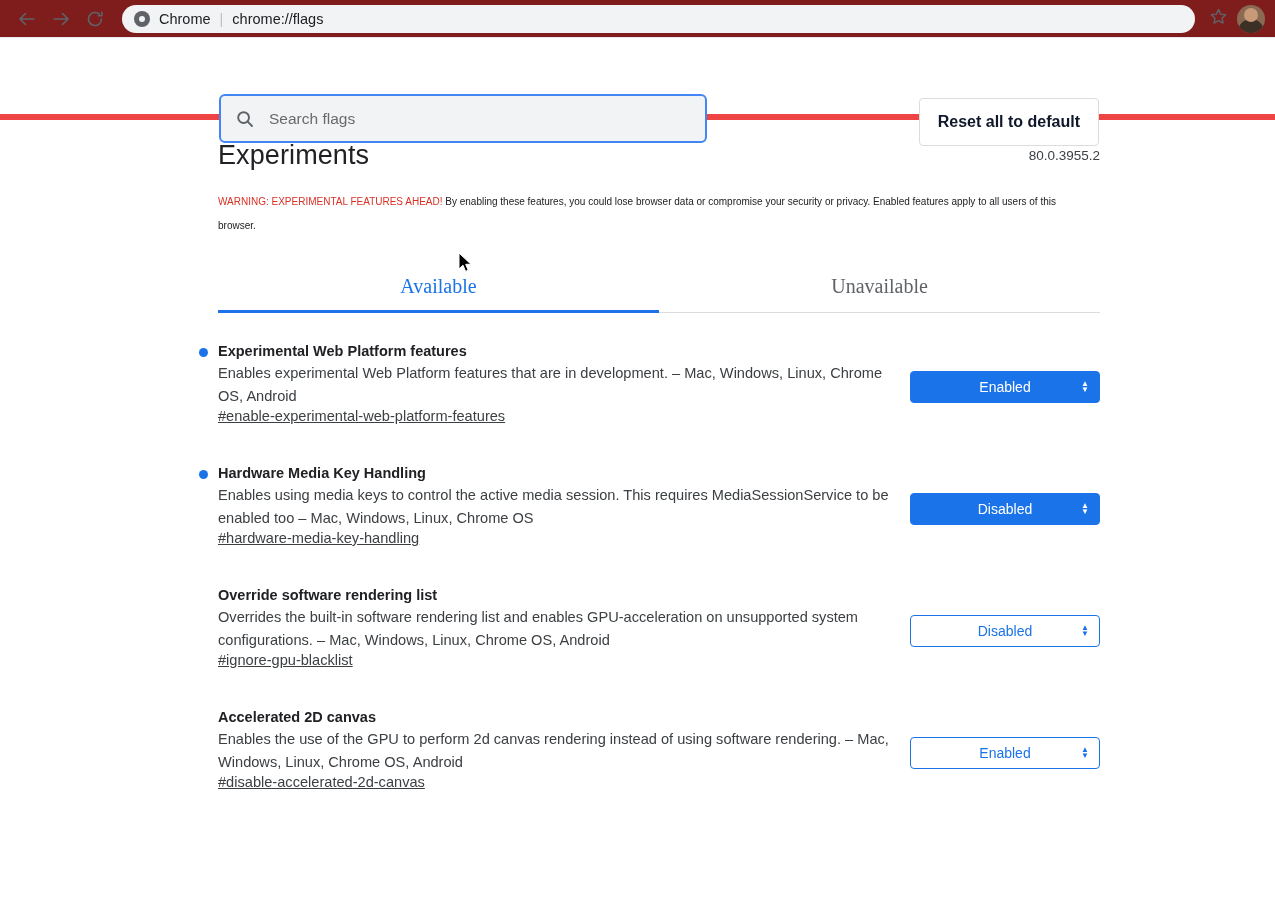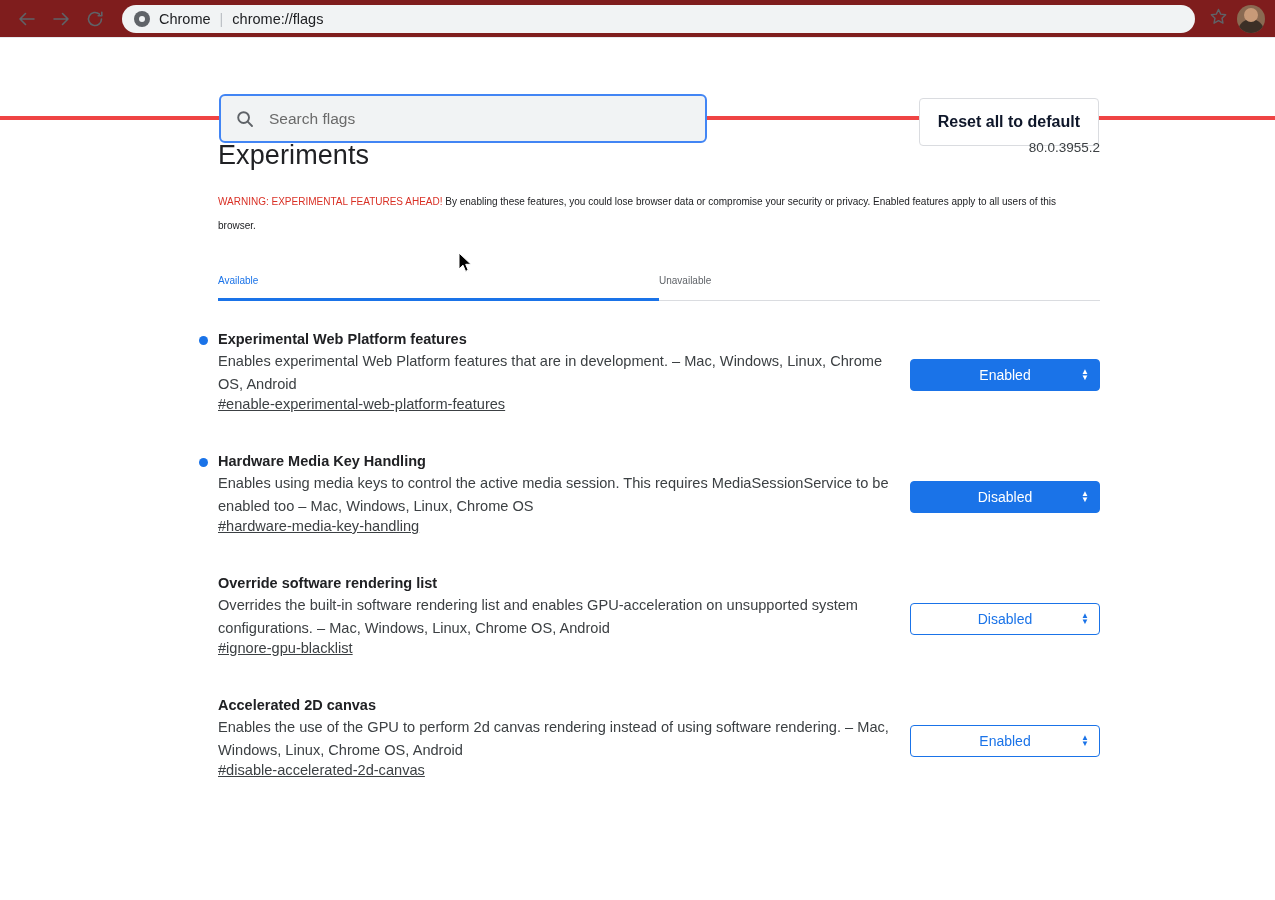--- a/index.html
+++ b/index.html
@@ -88,21 +88,21 @@
     position: absolute;
     width: 26px; height: 14px;
     border-radius: 13px 13px 0 0;
     background: #3c2f26;
     left: 1px; bottom: 0;
   }
 
   
   .flags-header {
     height: 82px;
-    border-bottom: 4px solid #ef4444;
+    border-bottom: 6px solid #ef4444;
     position: relative;
     background: #fff;
   }
   .search-wrap {
     position: absolute;
     left: 219px; top: 56px;
     width: 488px; height: 49px;
     background: #f1f3f4;
     border: 2px solid #4285f4;
     border-radius: 6px;
@@ -139,21 +139,21 @@
   }
 
   
   .content {
     position: relative;
     padding-left: 218px;
     padding-top: 20px;
   }
   .title-row {
     display: flex;
-    align-items: flex-start;
+    align-items: center;
     width: 882px;
   }
   h1 {
     font-size: 27px;
     font-weight: normal;
     margin: 0;
     color: #202124;
     letter-spacing: 0.1px;
   }
   .version {
@@ -174,25 +174,26 @@
   
   .tabs {
     width: 882px;
     margin-top: 25px;
     display: flex;
     border-bottom: 1px solid #dadce0;
     position: relative;
   }
   .tab {
     flex: 1 1 50%;
-    text-align: left;
-    font-size: 10px;
+    text-align: center;
+    font-size: 20px;
     color: #5f6368;
     padding: 12px 0 14px 0;
     cursor: pointer;
+    font-family: Liberation Serif, serif;
   }
   .tab.active { color: #1a73e8; }
   .tab-underline {
     position: absolute;
     bottom: -1px; left: 0;
     width: 441px; height: 3px;
     background: #1a73e8;
   }
 
   

